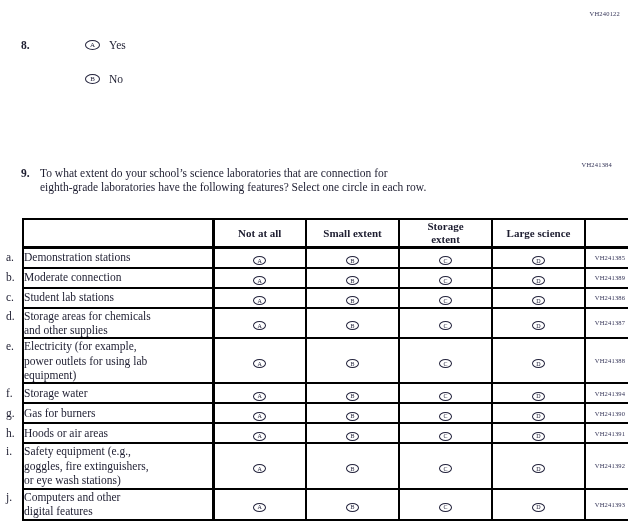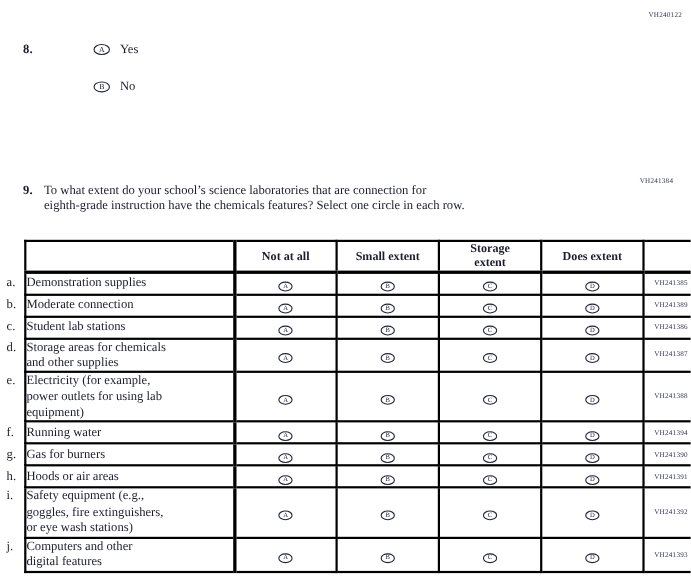--- a/index.html
+++ b/index.html
@@ -117,47 +117,47 @@
         </div>
       </div>
     </div>
   </section>
 
   <section class="question q9">
     <div class="code qcode">VH241384</div>
     <div class="qbody">
       <span class="qnum" style="top:10px;">9.</span>
       <div>To what extent do your school’s science laboratories that are connection for</div>
-      <div><span>eighth-grade instruction have the chemicals features? Select </span><span class="bold">one</span><span> circle in each row.</span></div>
+      <div><span>eighth-grade laboratories have the following features? Select </span><span class="bold">one</span><span> circle in each row.</span></div>
     </div>
   </section>
 
   <table class="qtable">
     <colgroup>
       <col class="col-label">
         <col class="col-opt">
         <col class="col-opt">
         <col class="col-opt">
         <col class="col-opt">
         <col class="col-code">
     </colgroup>
     <thead>
       <tr>
         <th class="lc-right"></th>
         <th>Not at all</th>
         <th>Small extent</th>
         <th>Storage
 extent</th>
-        <th>Does extent</th>
+        <th>Large science</th>
         <th></th>
       </tr>
     </thead>
     <tbody>
       <tr class="h1">
-        <td class="label-cell lc-right"><span class="rowletter">a.</span><span class="rowlabel">Demonstration supplies</span></td>
+        <td class="label-cell lc-right"><span class="rowletter">a.</span><span class="rowlabel">Demonstration stations</span></td>
         <td class="opt-cell"><span class="oval sm">A</span></td>
         <td class="opt-cell"><span class="oval sm">B</span></td>
         <td class="opt-cell"><span class="oval sm">C</span></td>
         <td class="opt-cell"><span class="oval sm">D</span></td>
         <td class="code-cell">VH241385</td>
       </tr>
       <tr class="h1">
         <td class="label-cell lc-right"><span class="rowletter">b.</span><span class="rowlabel">Moderate connection</span></td>
         <td class="opt-cell"><span class="oval sm">A</span></td>
         <td class="opt-cell"><span class="oval sm">B</span></td>
@@ -186,21 +186,21 @@
         <td class="label-cell lc-right"><span class="rowletter">e.</span><span class="rowlabel">Electricity (for example,
 power outlets for using lab
 equipment)</span></td>
         <td class="opt-cell"><span class="oval sm">A</span></td>
         <td class="opt-cell"><span class="oval sm">B</span></td>
         <td class="opt-cell"><span class="oval sm">C</span></td>
         <td class="opt-cell"><span class="oval sm">D</span></td>
         <td class="code-cell">VH241388</td>
       </tr>
       <tr class="h1">
-        <td class="label-cell lc-right"><span class="rowletter">f.</span><span class="rowlabel">Running water</span></td>
+        <td class="label-cell lc-right"><span class="rowletter">f.</span><span class="rowlabel">Storage water</span></td>
         <td class="opt-cell"><span class="oval sm">A</span></td>
         <td class="opt-cell"><span class="oval sm">B</span></td>
         <td class="opt-cell"><span class="oval sm">C</span></td>
         <td class="opt-cell"><span class="oval sm">D</span></td>
         <td class="code-cell">VH241394</td>
       </tr>
       <tr class="h1">
         <td class="label-cell lc-right"><span class="rowletter">g.</span><span class="rowlabel">Gas for burners</span></td>
         <td class="opt-cell"><span class="oval sm">A</span></td>
         <td class="opt-cell"><span class="oval sm">B</span></td>

